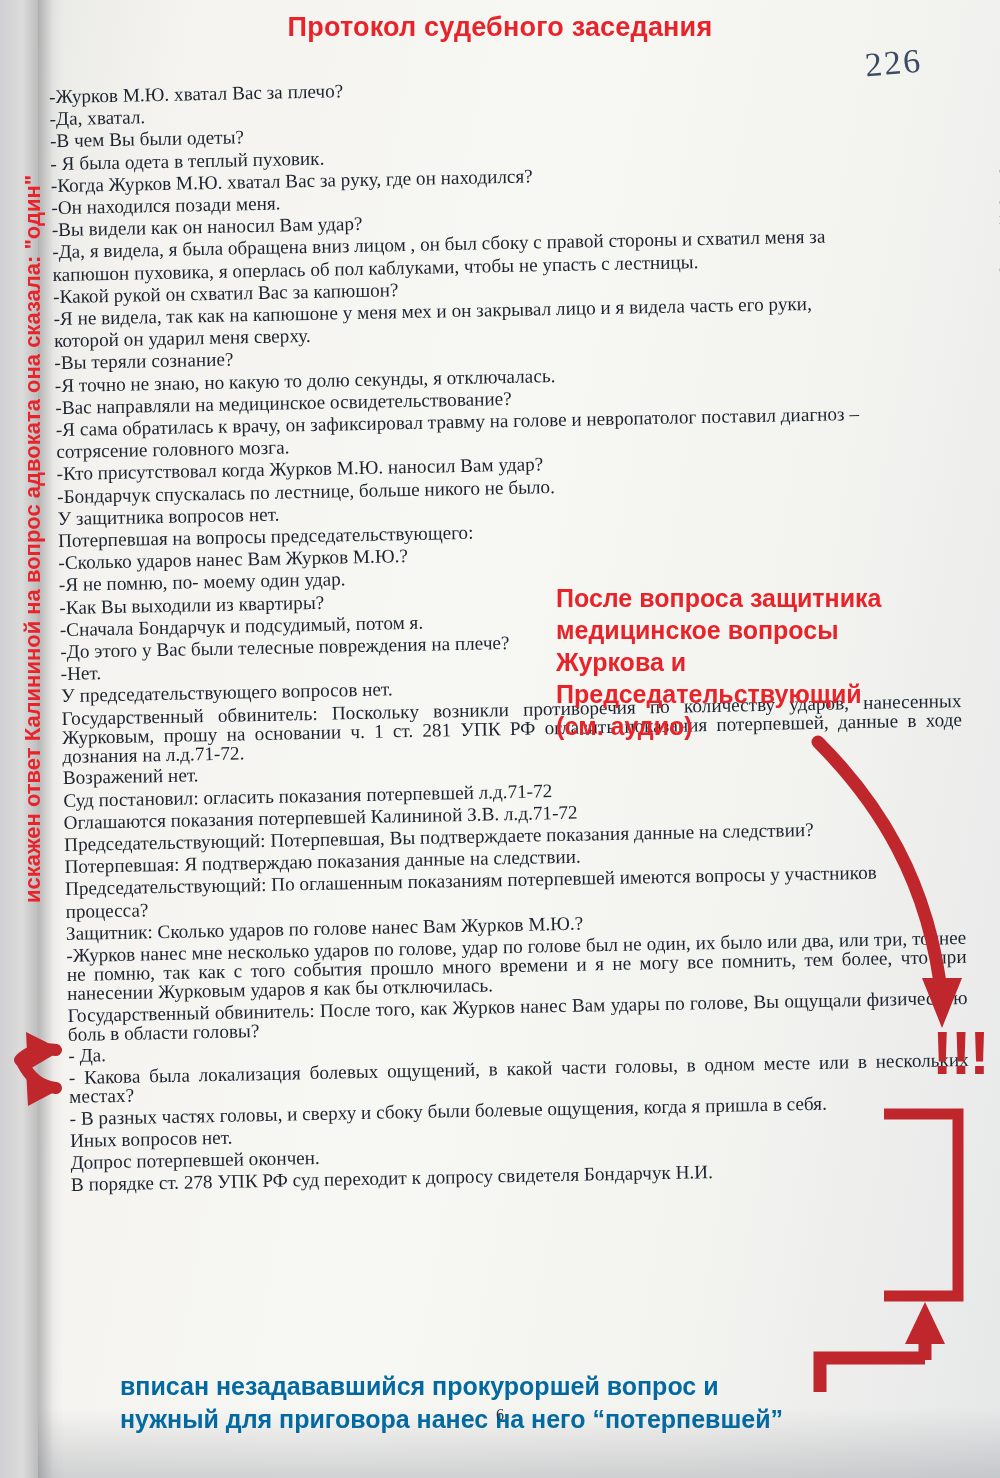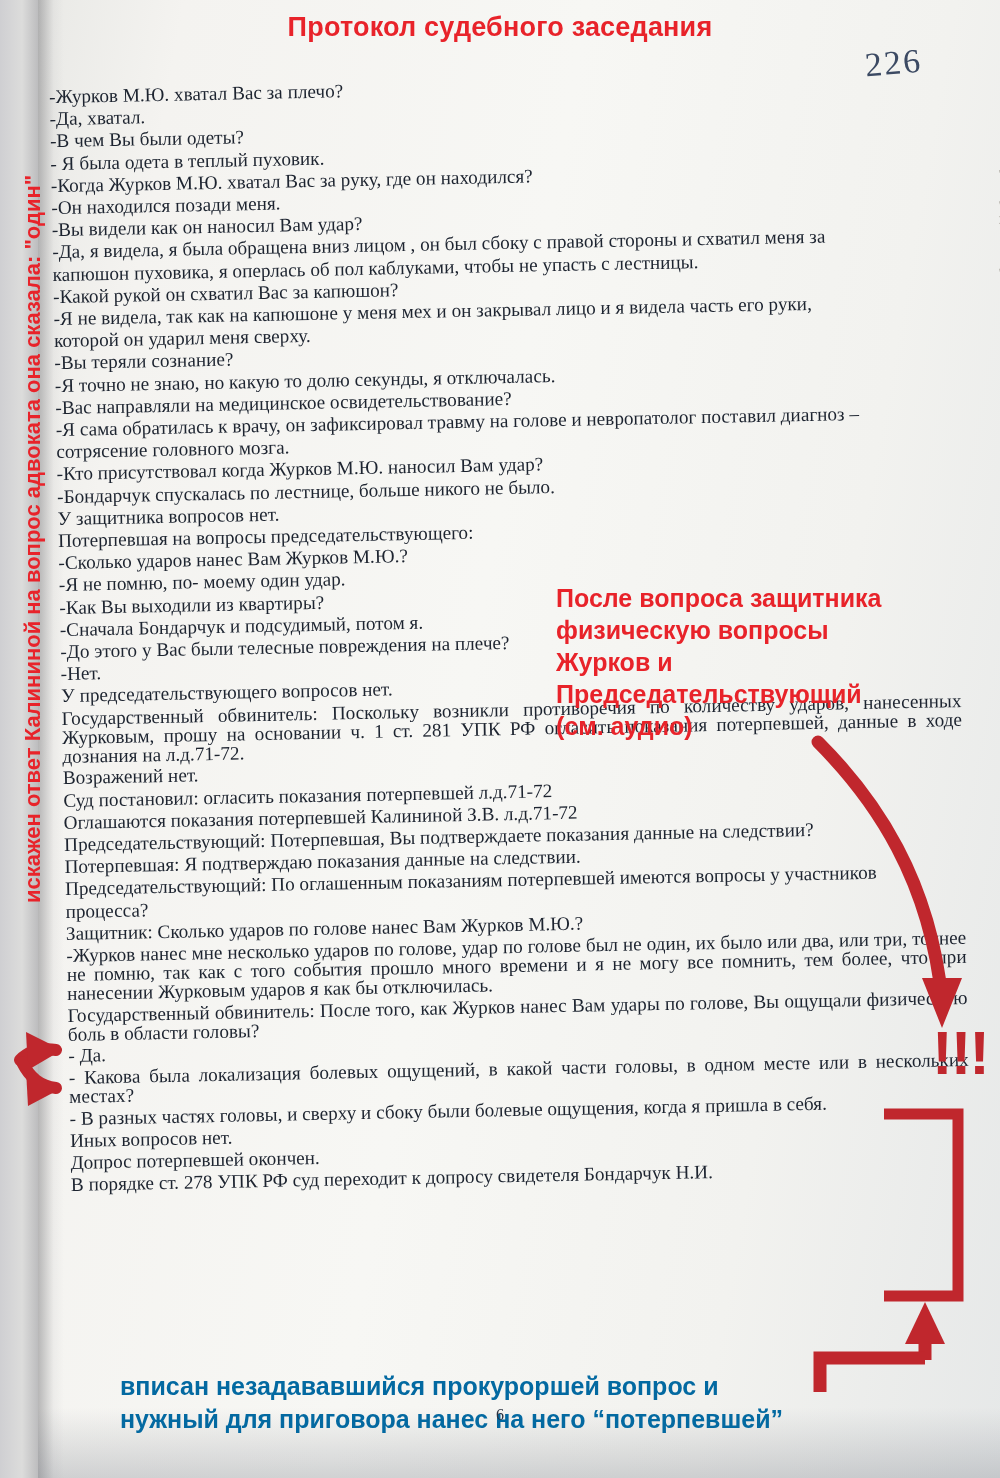--- a/index.html
+++ b/index.html
@@ -251,22 +251,22 @@
     <span class="ln">- Да.</span>
     <span class="just">- Какова была локализация болевых ощущений, в какой части головы, в одном месте или в нескольких местах?</span>
     <span class="ln">- В разных частях головы, и сверху и сбоку были болевые ощущения, когда я пришла в себя.</span>
     <span class="ln">Иных вопросов нет.</span>
     <span class="ln">Допрос потерпевшей окончен.</span>
     <span class="ln">В порядке ст. 278 УПК РФ суд переходит к допросу свидетеля  Бондарчук Н.И.</span>
   </div>
 
   <div class="annot-right">
     <div>После вопроса защитника</div>
-    <div>физическую вопросы</div>
-    <div>Журков и</div>
+    <div>медицинское вопросы</div>
+    <div>Журкова и</div>
     <div>Председательствующий</div>
     <div>(см. аудио)</div>
   </div>
 
   <div class="excl">!!!</div>
 
   <div class="annot-bottom">
     <div>вписан незадававшийся прокуроршей вопрос и</div>
     <div>нужный для приговора нанес на него “потерпевшей”</div>
   </div>

